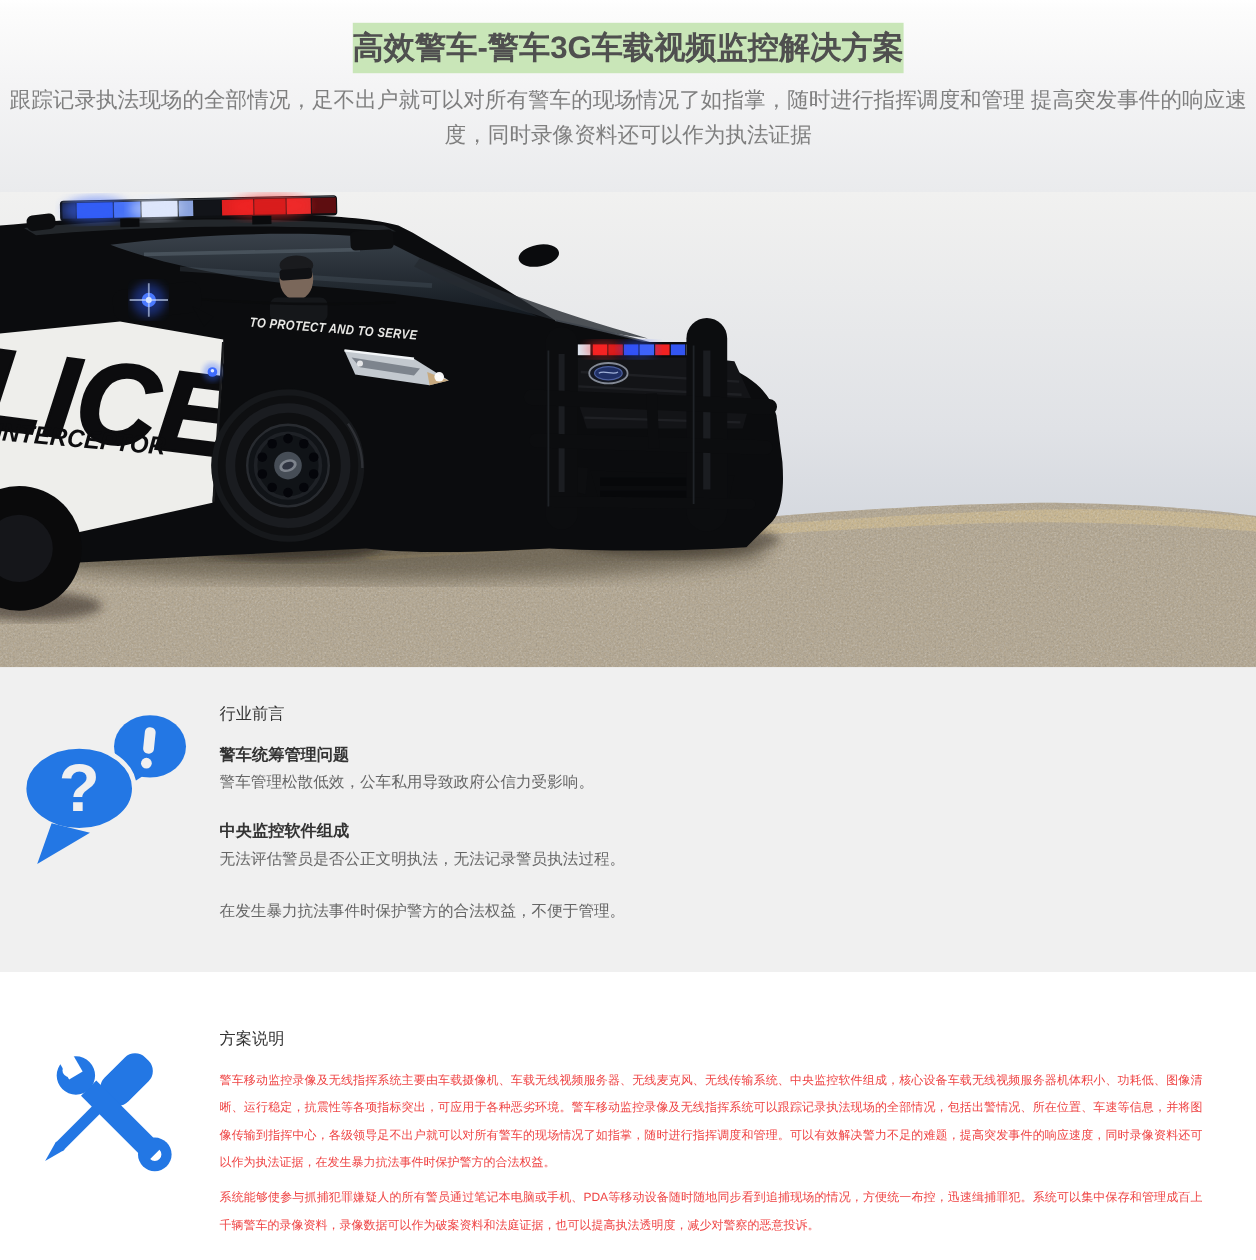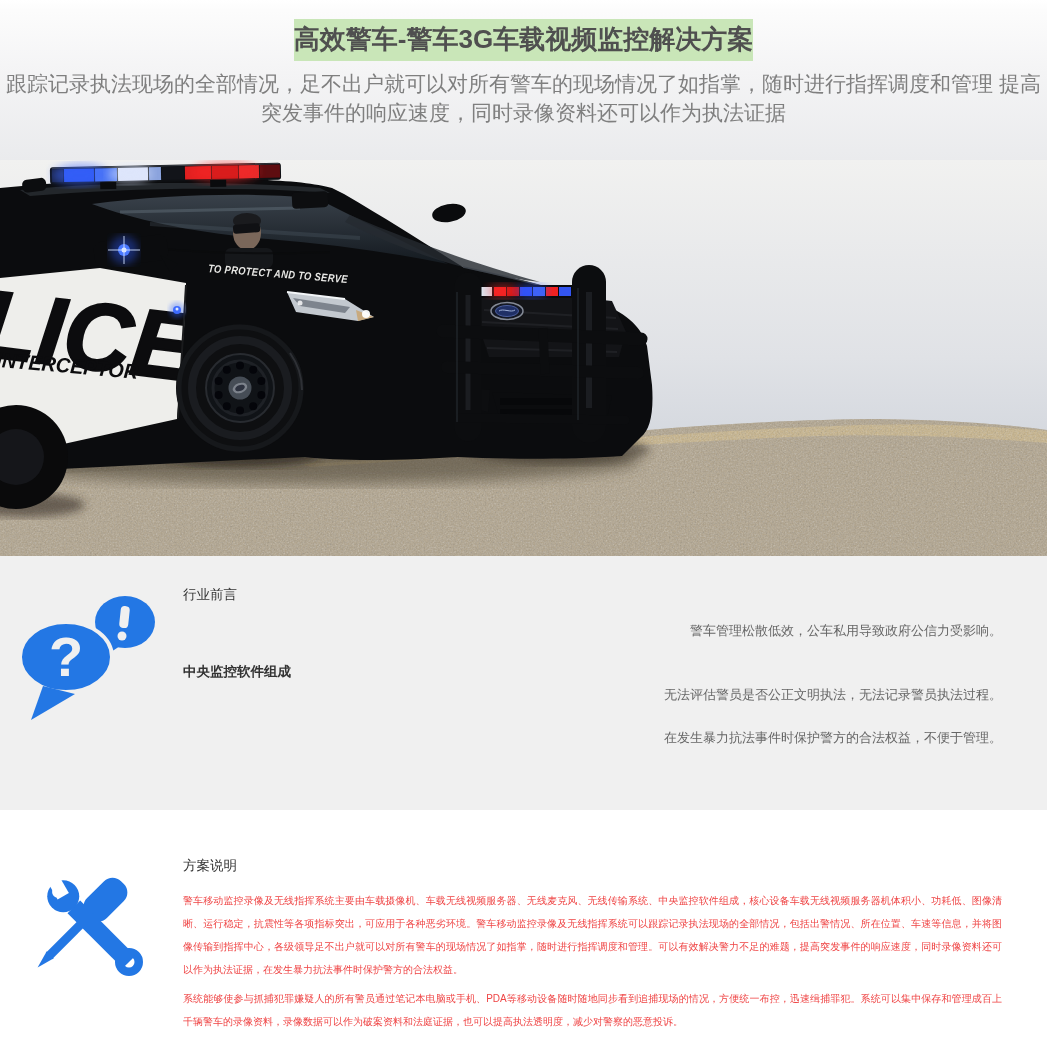--- a/index.html
+++ b/index.html
@@ -8,35 +8,35 @@
     font-family:"Liberation Sans","DejaVu Sans",sans-serif;
     overflow:hidden;
   }
   .hero-header{
     height:160px;box-sizing:border-box;padding-top:26px;text-align:center;
     background:linear-gradient(180deg,#ffffff 0px,#fcfcfc 10px,#f4f4f5 45%,#eaebed 100%);
   }
   .page-title{margin:0;font-size:26px;line-height:1;font-weight:bold;color:#4f4f4f;}
   .page-title mark{background:#c9e6b8;color:#4f4f4f;padding:5px 0 7px;}
   .subtitle{
-    margin:17px auto 0;width:1035px;font-size:21px;line-height:29px;color:#7f7f7f;
+    margin:17px auto 0;width:1035px;font-size:18px;line-height:29px;color:#7f7f7f;
     text-align:center;
   }
   .hero-figure{margin:0;height:396px;line-height:0;}
   .section{display:flex;}
   .icon-col{flex:0 0 183px;width:183px;display:flex;justify-content:center;align-items:flex-start;}
   .text-col{flex:1;padding-right:45px;max-width:819px;}
   .industry{background:#f0f0f0;height:254px;box-sizing:border-box;}
   .industry .icon-col svg{margin-top:38px;}
   .industry .text-col{padding-top:30px;}
   .sec-heading{margin:0;font-size:13.5px;font-weight:normal;color:#333333;}
   .item{margin-top:16px;}
   .item + .item{margin-top:22px;}
   .item h3{margin:0 0 3px;font-size:13.5px;font-weight:bold;color:#333333;}
-  .item p{margin:0;font-size:13px;line-height:21px;color:#666666;text-align:right;}
+  .item p{margin:0;font-size:13px;line-height:21px;color:#666666;}
   .solution{background:#ffffff;height:296px;box-sizing:border-box;}
   .solution .icon-col svg{margin-top:46px;}
   .solution .text-col{padding-top:47px;}
   .solution .para{margin:14px 0 0;font-size:10px;line-height:23px;color:#ef4444;text-align:justify;}
   .solution .para + .para{margin-top:6px;}
   svg text{font-family:"Liberation Sans","DejaVu Sans",sans-serif;}
 </style>
 </head>
 <body>
 
@@ -258,20 +258,21 @@
         <g fill="#2377e4" stroke="#f0f0f0" stroke-width="4">
           <ellipse cx="49" cy="63" rx="46" ry="35"></ellipse>
         </g>
         <path d="M26,92 L14,126 L58,100 Z" fill="#2377e4"></path>
         <text x="49" y="82" font-size="56" font-weight="bold" text-anchor="middle" fill="#f0f0f0">?</text>
       </svg>
     </div>
     <div class="text-col">
       <h2 class="sec-heading">行业前言</h2>
       <div class="item">
+        <h3>警车统筹管理问题</h3>
         <p>警车管理松散低效，公车私用导致政府公信力受影响。</p>
       </div>
       <div class="item">
         <h3>中央监控软件组成</h3>
         <p>无法评估警员是否公正文明执法，无法记录警员执法过程。</p>
       </div>
       <div class="item">
         <p>在发生暴力抗法事件时保护警方的合法权益，不便于管理。</p>
       </div>
     </div>

